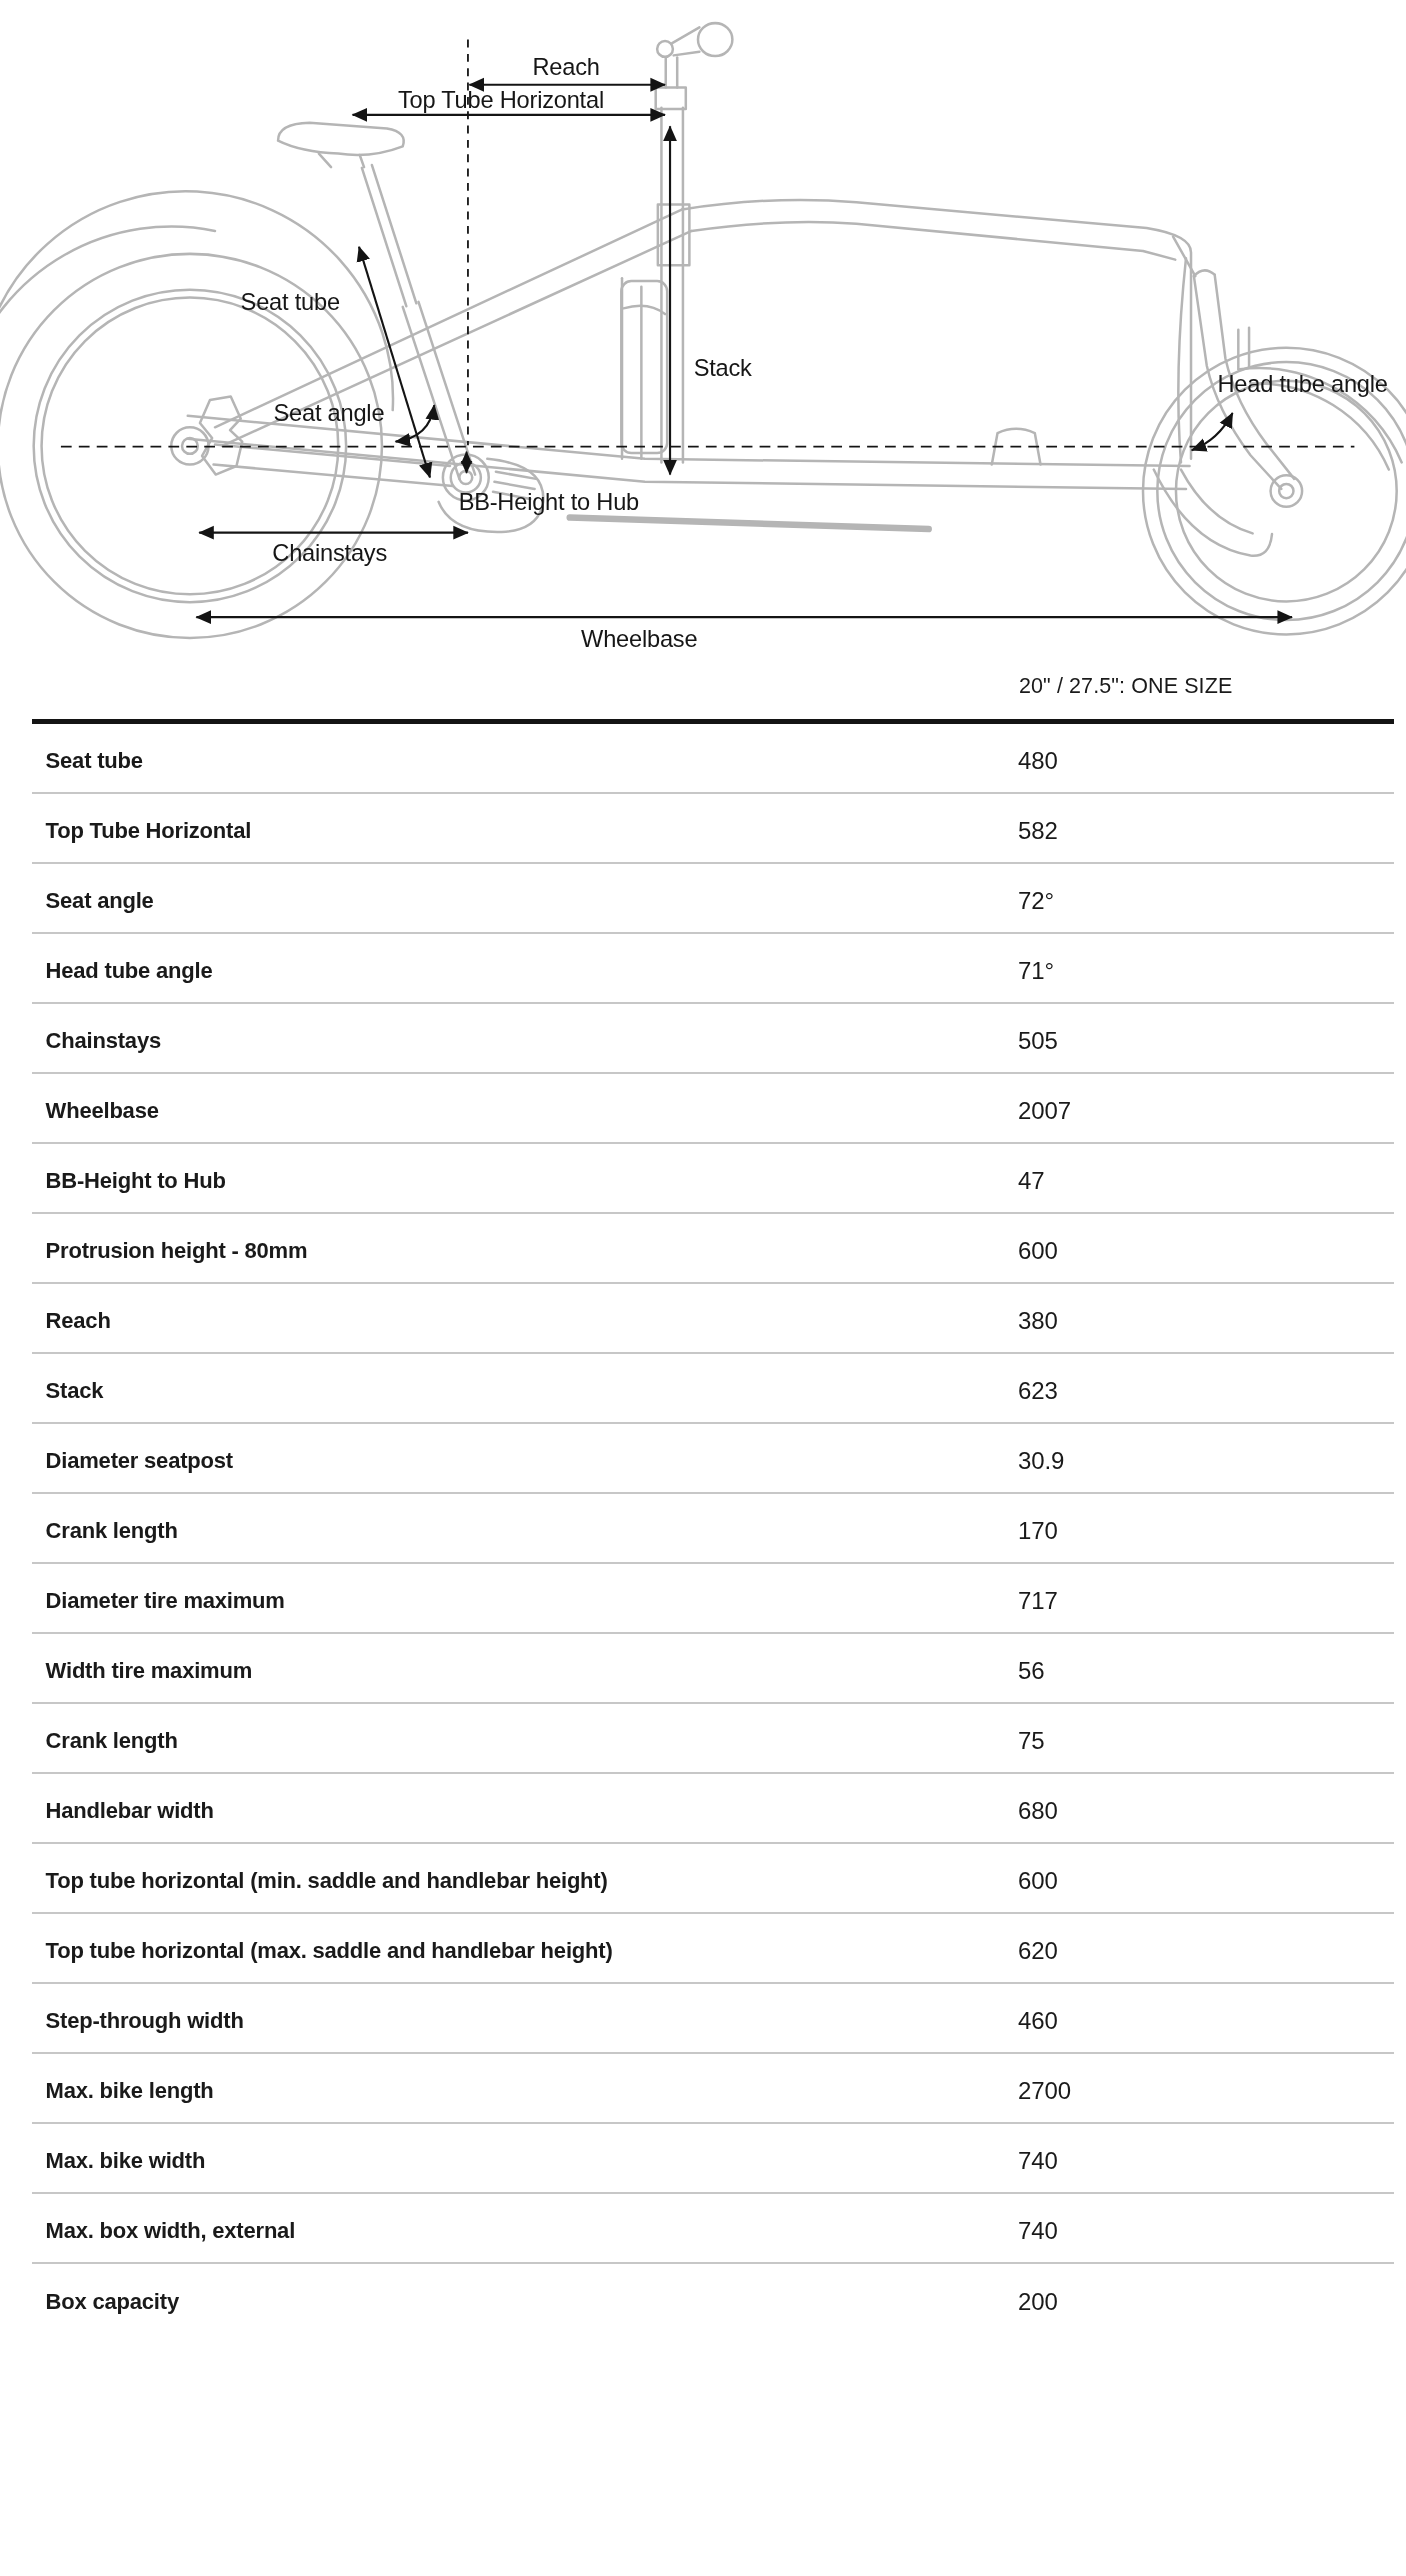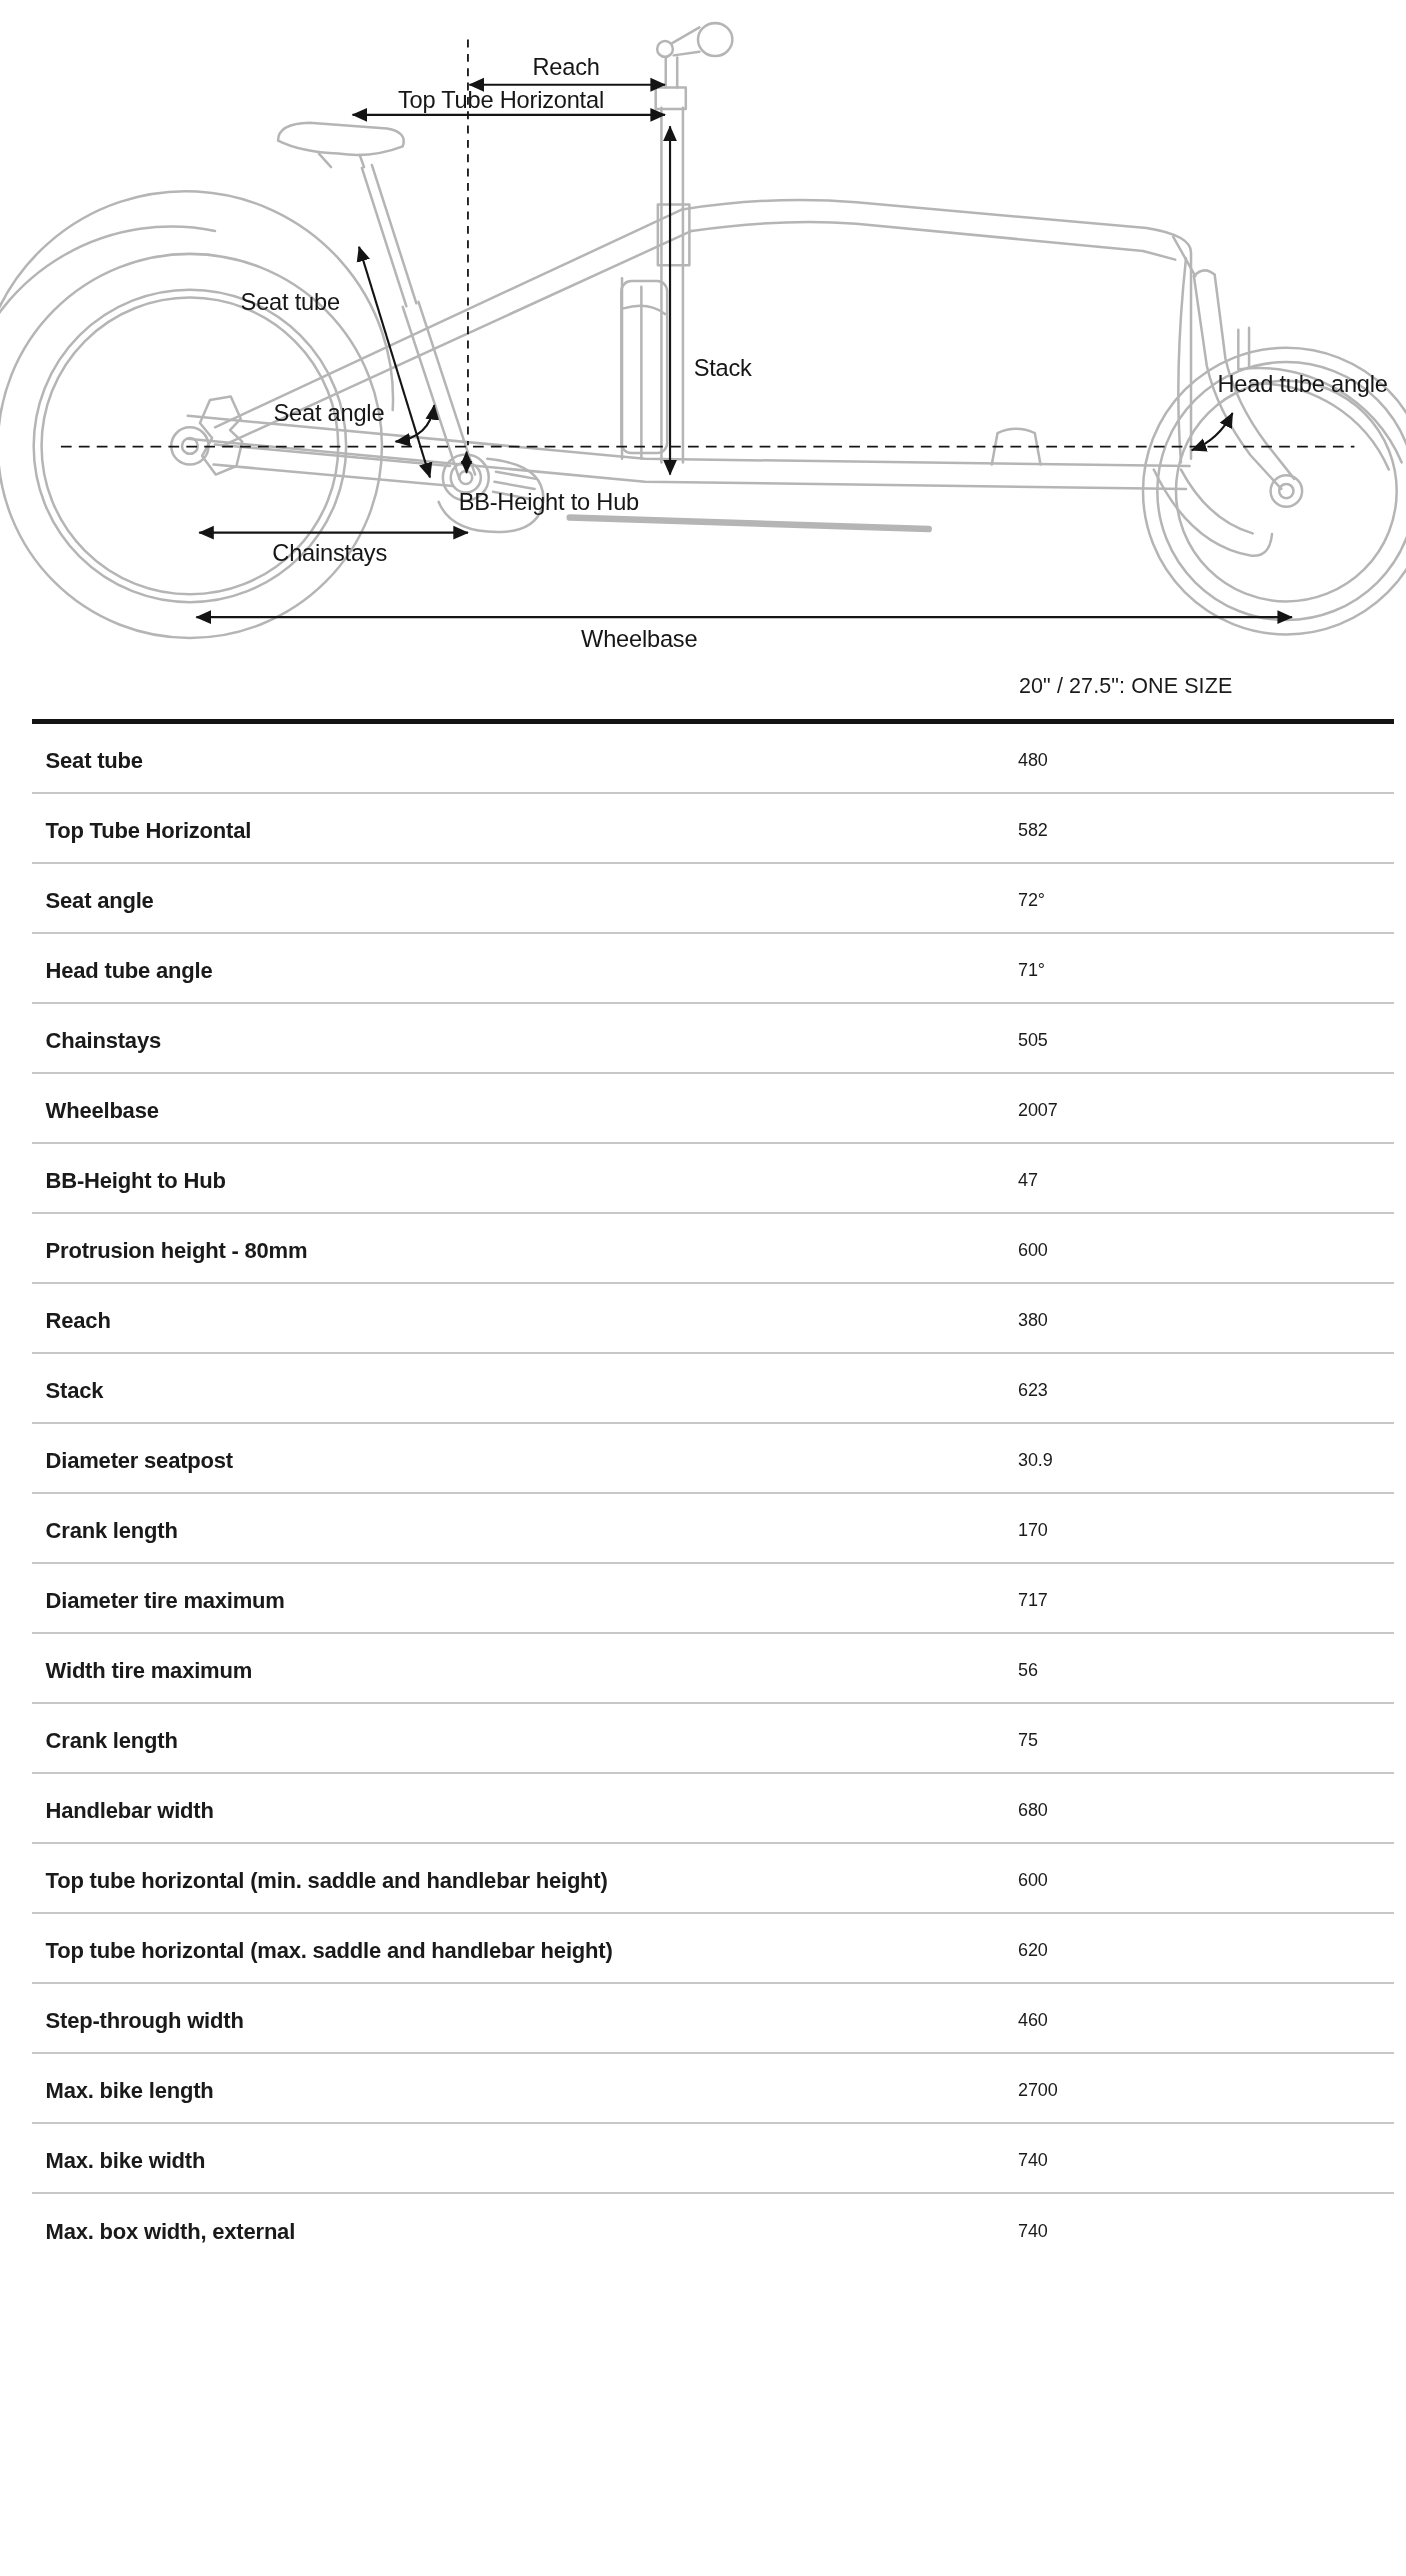--- a/index.html
+++ b/index.html
@@ -9,21 +9,21 @@
   .dim{stroke:#141414;stroke-width:3;fill:none;}
   .dim-thin{stroke:#141414;stroke-width:2.5;fill:none;}
   .dash-v{stroke:#141414;stroke-width:2.5;stroke-dasharray:11 9;fill:none;}
   .dash-h{stroke:#141414;stroke-width:2.5;stroke-dasharray:15 10;fill:none;}
   .dlabel{font-family:"Liberation Sans",sans-serif;font-size:33px;fill:#161616;letter-spacing:-0.3px;}
   #size-header{position:absolute;left:1019px;top:674px;font-size:21.5px;font-weight:500;letter-spacing:0.1px;color:#1a1a1a;white-space:nowrap;}
   #geo-table{position:absolute;left:32px;top:719px;width:1362px;border-top:5.7px solid #141414;}
   .geo-row{height:70px;border-bottom:2.2px solid #c7c7c7;position:relative;display:flex;align-items:center;box-sizing:border-box;}
   .geo-row:last-child{border-bottom:none;}
   .geo-label{font-weight:bold;font-size:22px;padding-left:13.6px;letter-spacing:-0.2px;padding-top:5.7px;}
-  .geo-value{position:absolute;left:986px;font-size:18px;letter-spacing:-0.1px;padding-top:5.7px;}
+  .geo-value{position:absolute;left:986px;font-size:24px;letter-spacing:-0.1px;padding-top:5.7px;}
 </style>
 </head>
 <body>
 
 <svg id="diagram" viewBox="0 0 1962 940" xmlns="http://www.w3.org/2000/svg">
   <defs>
     <marker id="ah" markerWidth="8" markerHeight="8" refX="6.8" refY="3.5" orient="auto-start-reverse" markerUnits="strokeWidth">
       <path d="M0,0.3 L7.2,3.5 L0,6.7 Z" fill="#141414"></path>
     </marker>
   </defs>
@@ -249,14 +249,18 @@
   <div class="geo-row">
     <div class="geo-label">Max. bike width</div>
     <div class="geo-value">740</div>
   </div>
 
   <div class="geo-row">
     <div class="geo-label">Max. box width, external</div>
     <div class="geo-value">740</div>
   </div>
 
+  <div class="geo-row">
+    <div class="geo-label">Box capacity</div>
+    <div class="geo-value">200</div>
+  </div>
 </div>
 
 
 </body></html>

